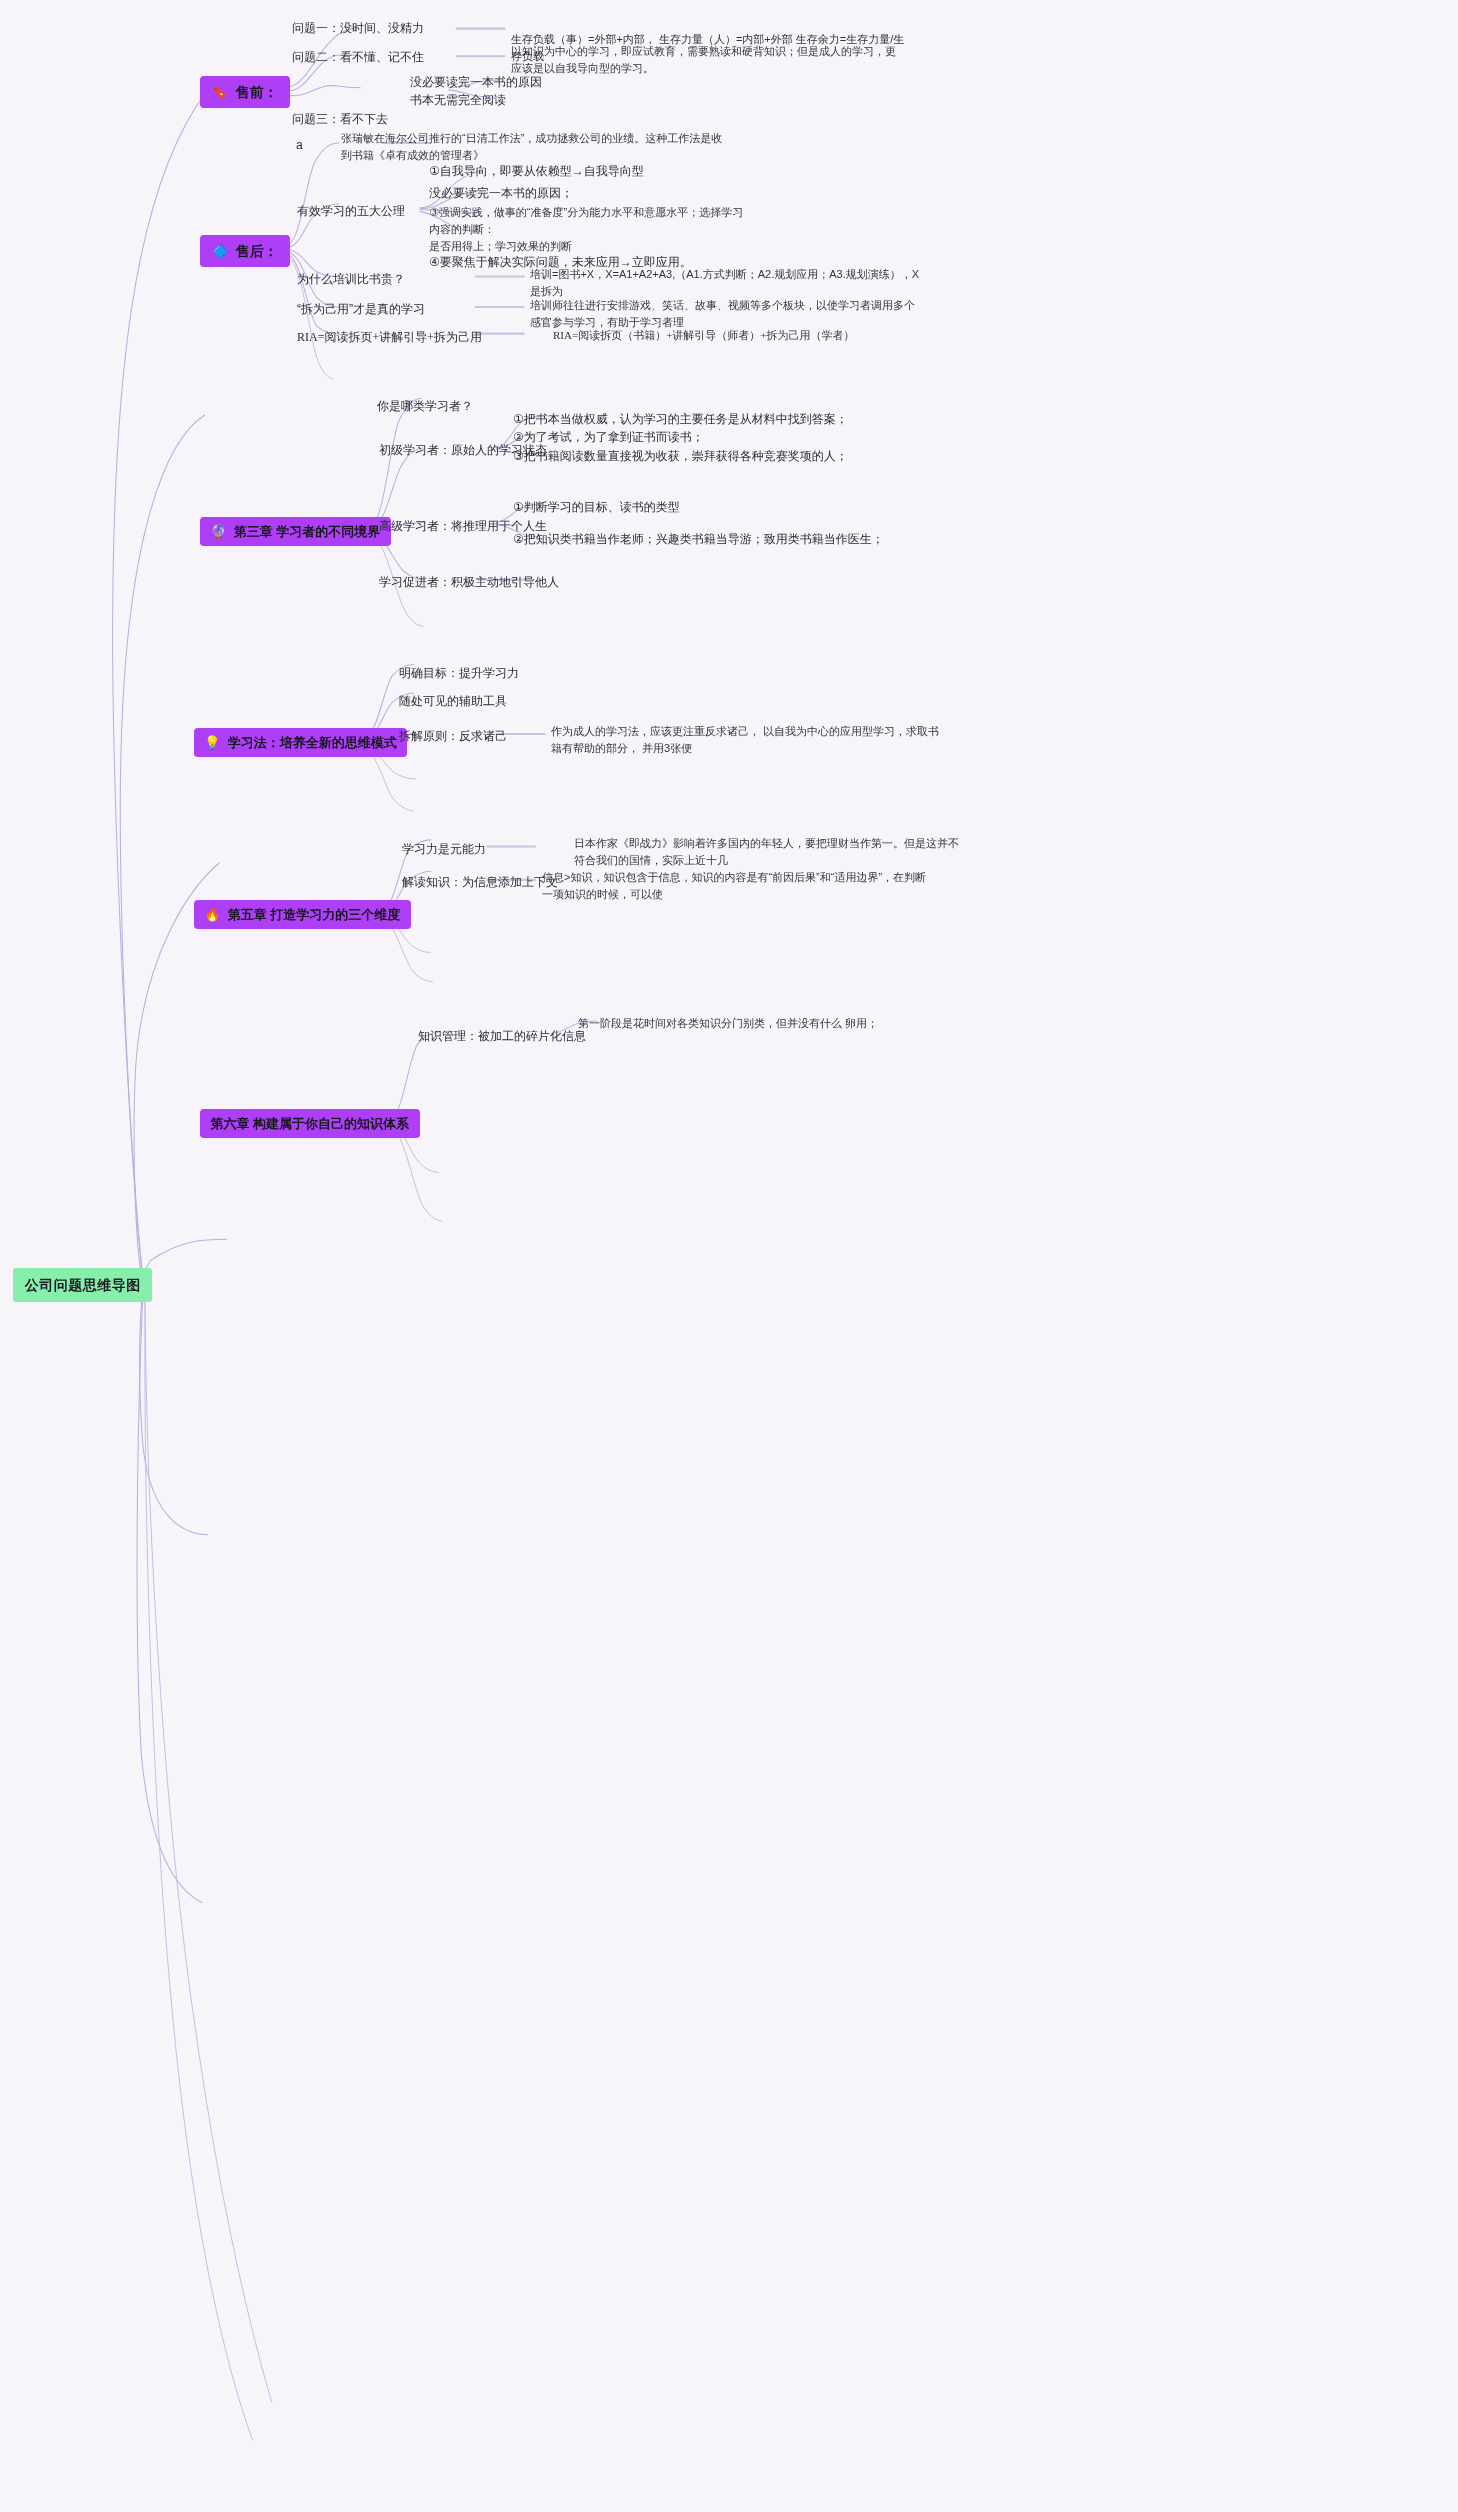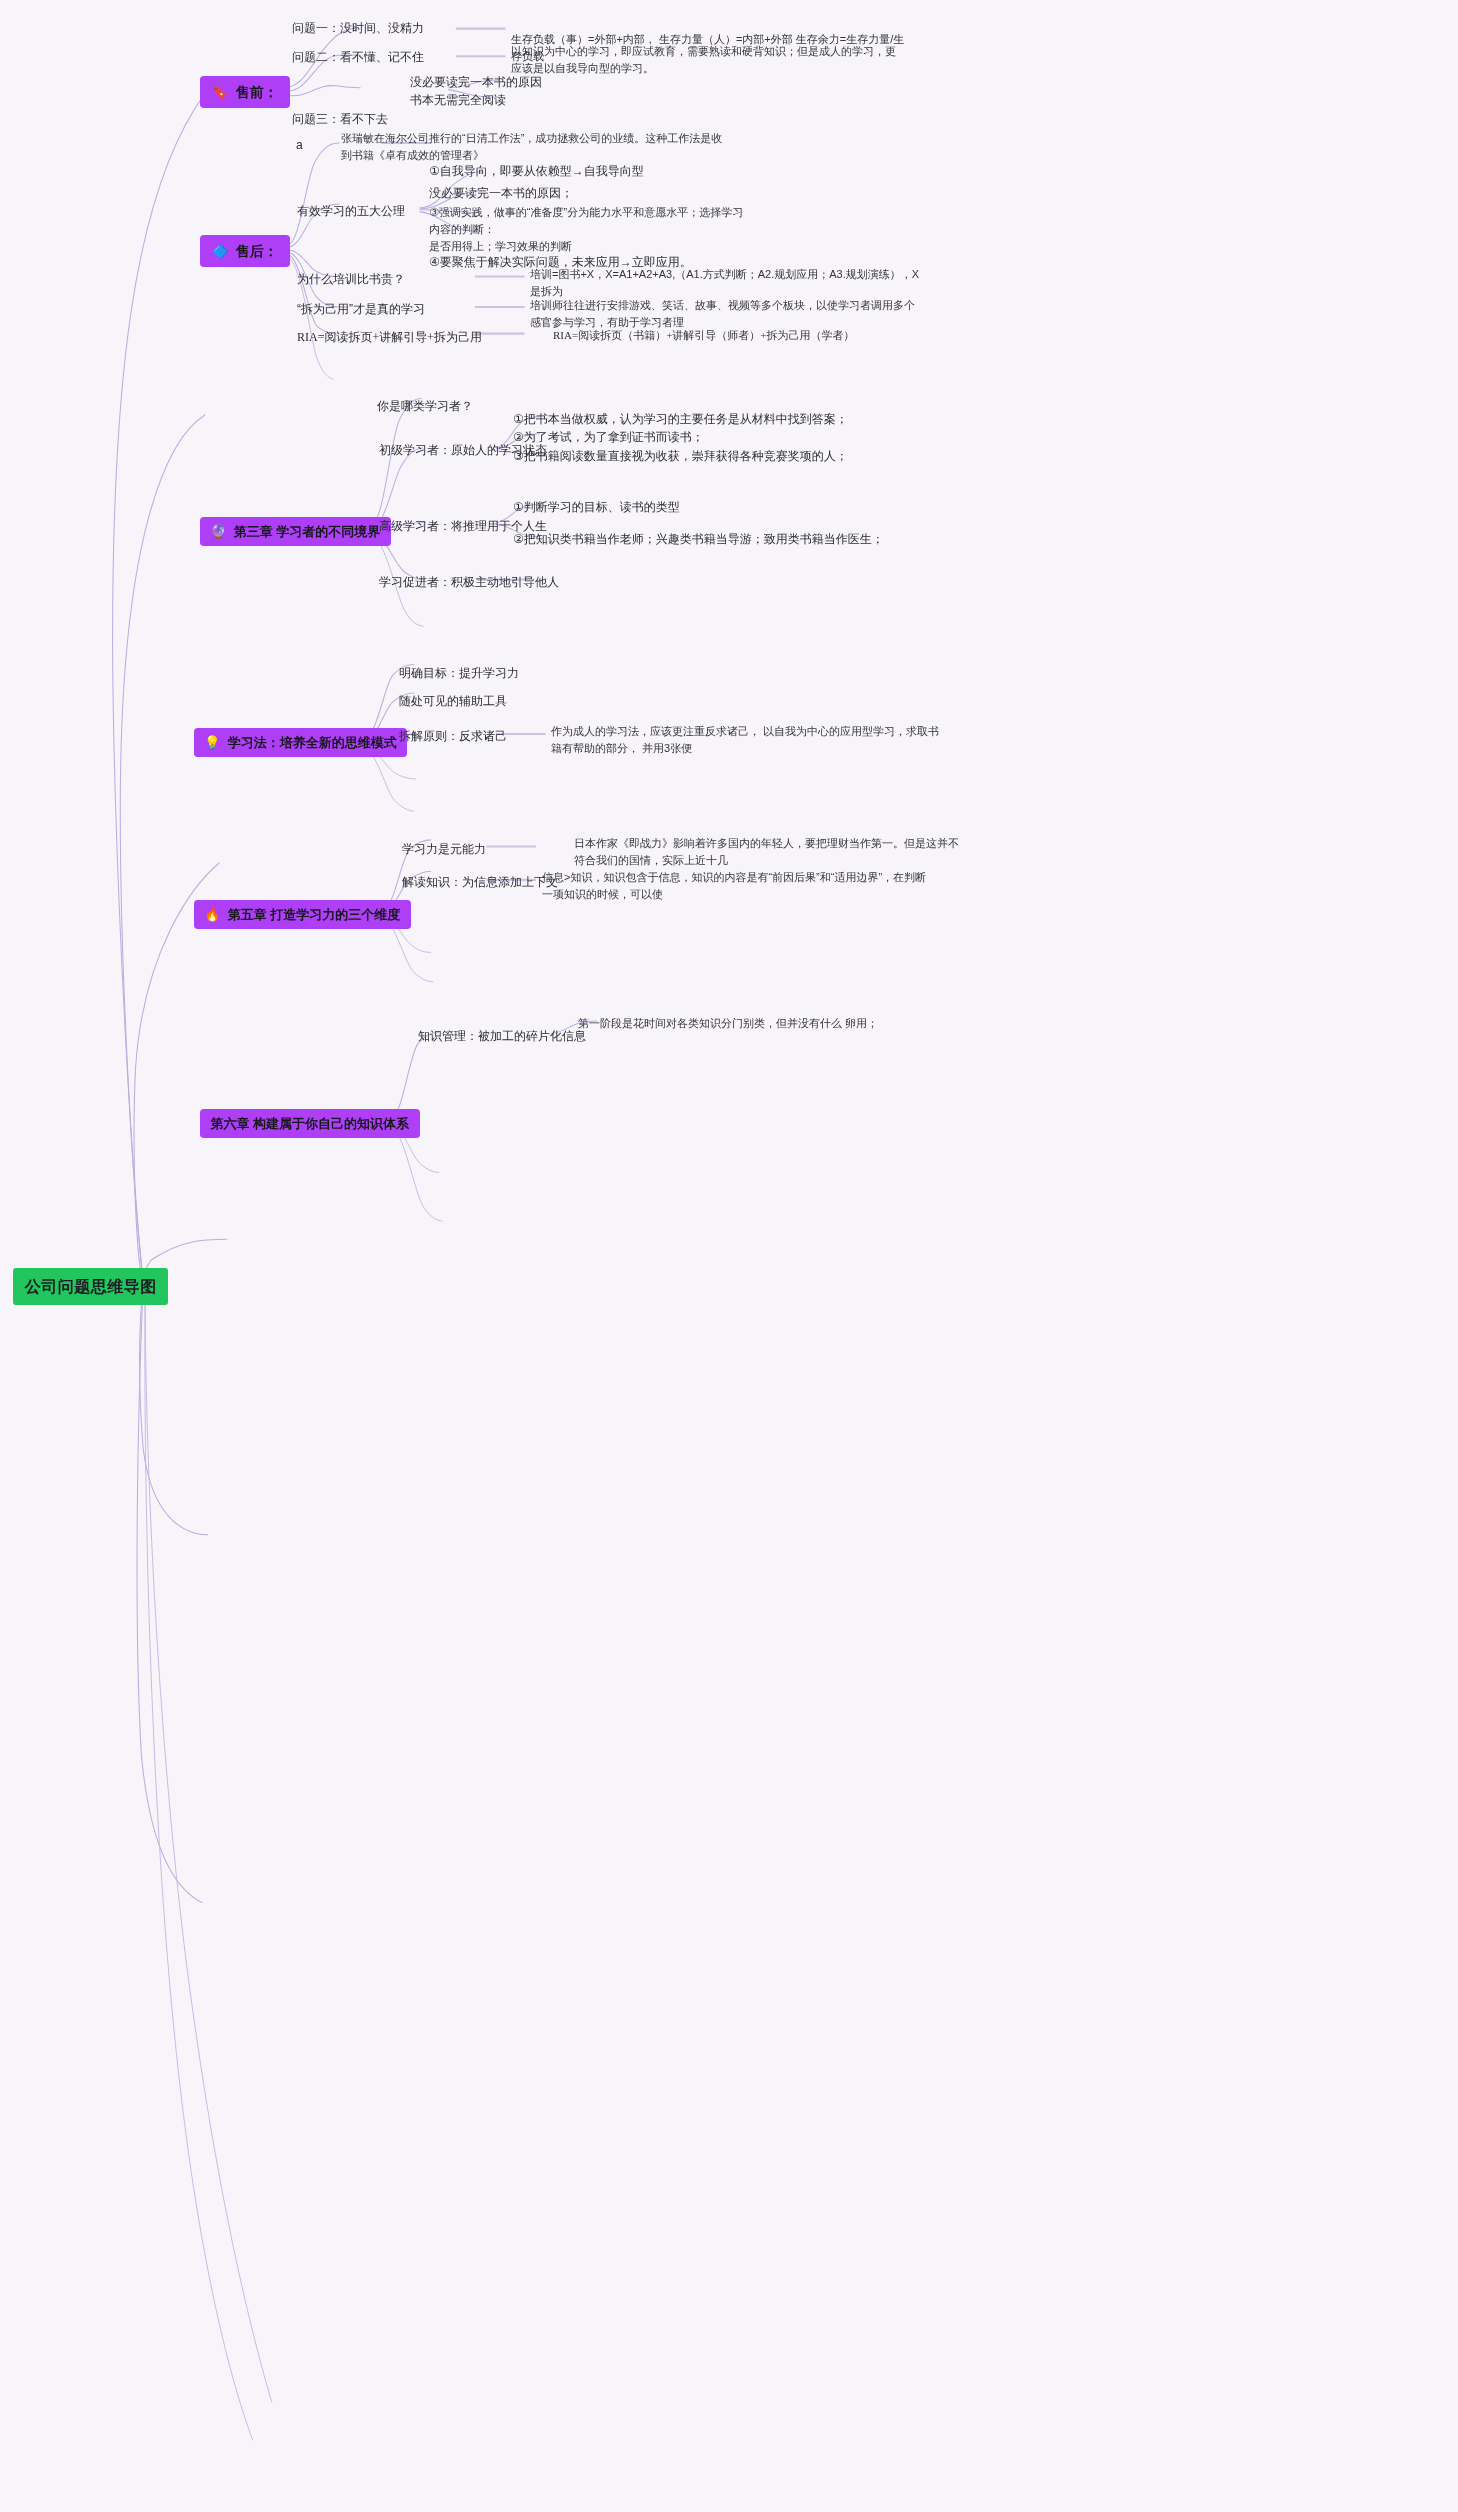--- a/index.html
+++ b/index.html
@@ -26,23 +26,23 @@
   svg.links line.conn{ stroke:#c9c4e0; stroke-width:2.2; }
 
   
   .node{
     position:absolute;
     white-space:pre-line;
     line-height:1.5;
   }
   
   .root{
-    background:#22c55e;
+    background:#86efac;
     color:#1c1c22;
-    font-size:16px;
+    font-size:14px;
     font-weight:bold;
     padding:6.7px 11.4px;
     border-radius:2.9px;
     letter-spacing:0.5px;
     white-space:nowrap;
   }
   
   .pill{
     background:#ae3ff7;
     color:#17171d;

